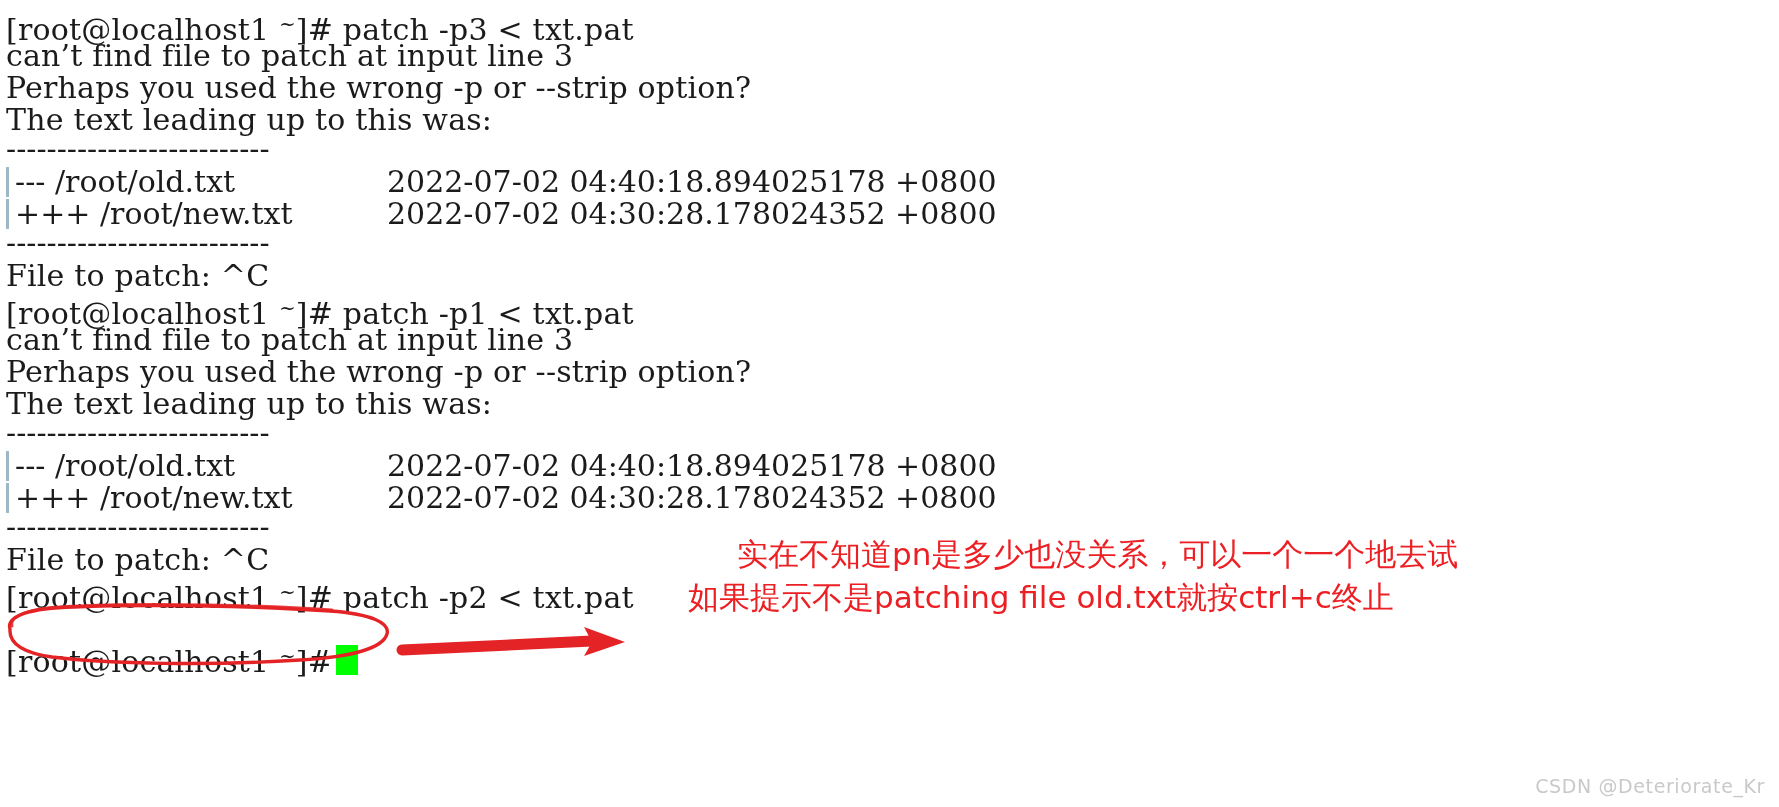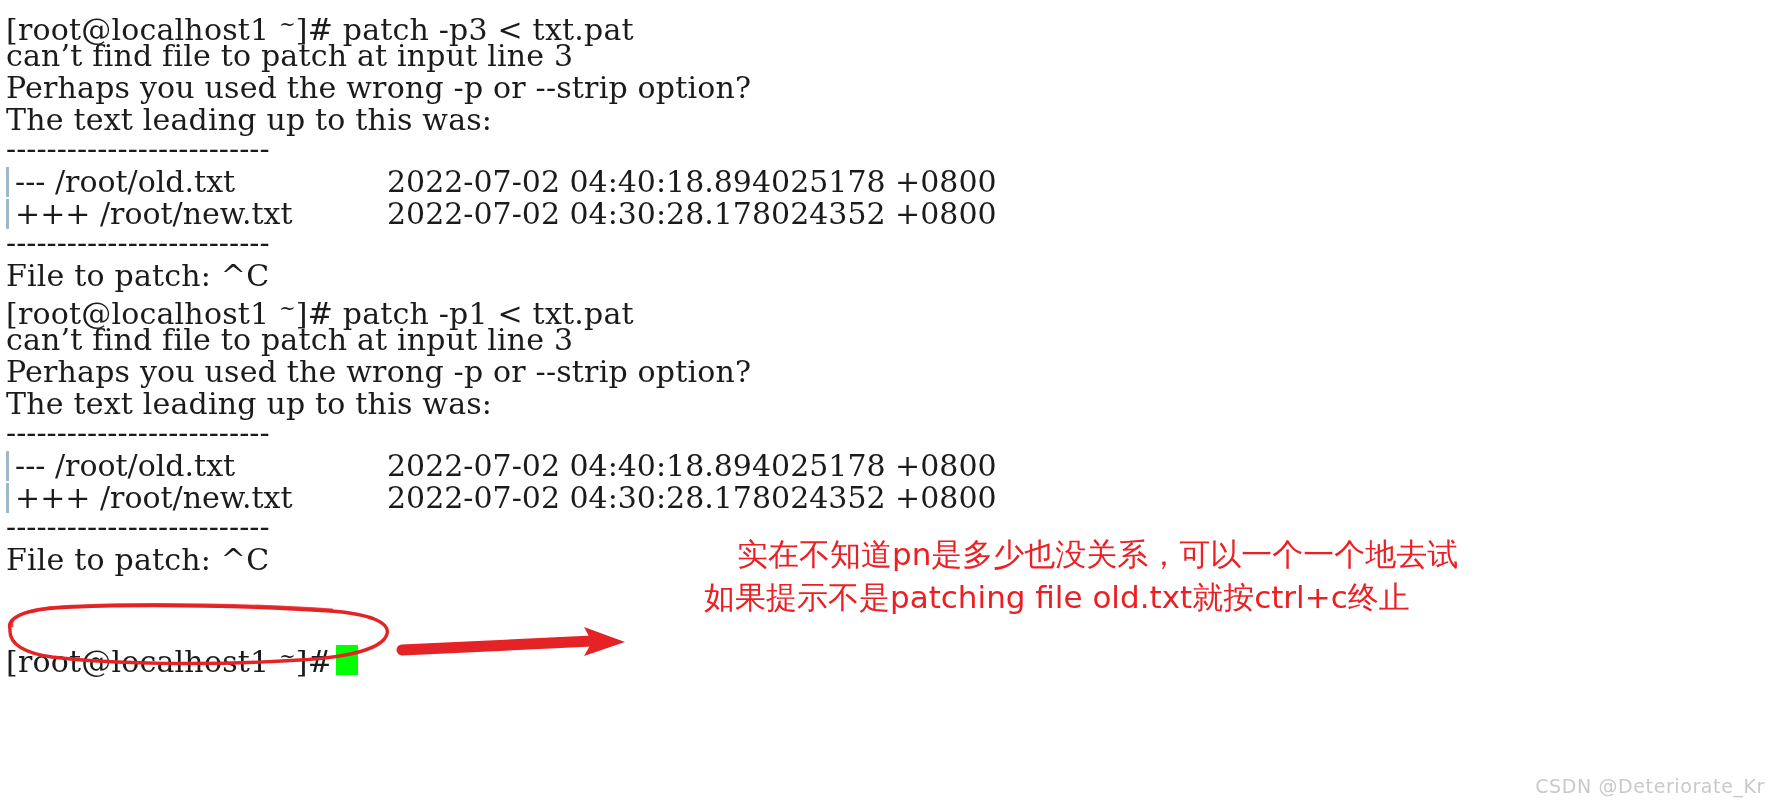--- a/index.html
+++ b/index.html
@@ -146,20 +146,21 @@
   <div class="sep-line" style="top:417px">--------------------------</div>
 
   <div class="diff-row" style="top:450px"><span class="diff-bar"></span><span class="diff-path">--- /root/old.txt</span><span>2022-07-02 04:40:18.894025178 +0800</span></div>
 
   <div class="diff-row" style="top:482px"><span class="diff-bar"></span><span class="diff-path">+++ /root/new.txt</span><span>2022-07-02 04:30:28.178024352 +0800</span></div>
 
   <div class="sep-line" style="top:511px">--------------------------</div>
 
   <div class="term-line" style="top:544px">File to patch: ^C</div>
 
+  <div class="term-line" style="top:576px"><span><span>[root@localhost1 </span><span class="tilde">~</span><span>]# </span></span><span>patch -p2 &lt; txt.pat</span></div>
 
 
   <div class="term-line" style="top:640px"><span><span>[root@localhost1 </span><span class="tilde">~</span><span>]# </span></span></div>
 
   <div id="cursor-block" style="left: 336px; top: 645px; background: rgb(0, 255, 0);"></div>
 
 </div>
 
 <div id="annotations">
 
@@ -177,17 +178,17 @@
     </g>
 
     <g>
       <path d="M 402 650 L 592 641" stroke="#e42326" stroke-width="11" stroke-linecap="round" fill="none"></path>
       <polygon points="584,627 625,642 584,656 592,642" fill="#e42326"></polygon>
     </g>
   </svg>
 
   <div class="note-line" style="left:704px; top:535px; color:#ec2024;margin-left:33px;">实在不知道pn是多少也没关系，可以一个一个地去试</div>
 
-  <div class="note-line" style="left:704px; top:578px; color:#ec2024;">如果提示不是patching file old.txt就按ctrl+c终止</div>
+  <div class="note-line" style="left:688px; top:578px; color:#ec2024;">如果提示不是patching file old.txt就按ctrl+c终止</div>
 
 </div>
 
 <div id="watermark" style="color: rgb(201, 201, 201);">CSDN @Deteriorate_Kr</div>
 
 </body></html>

